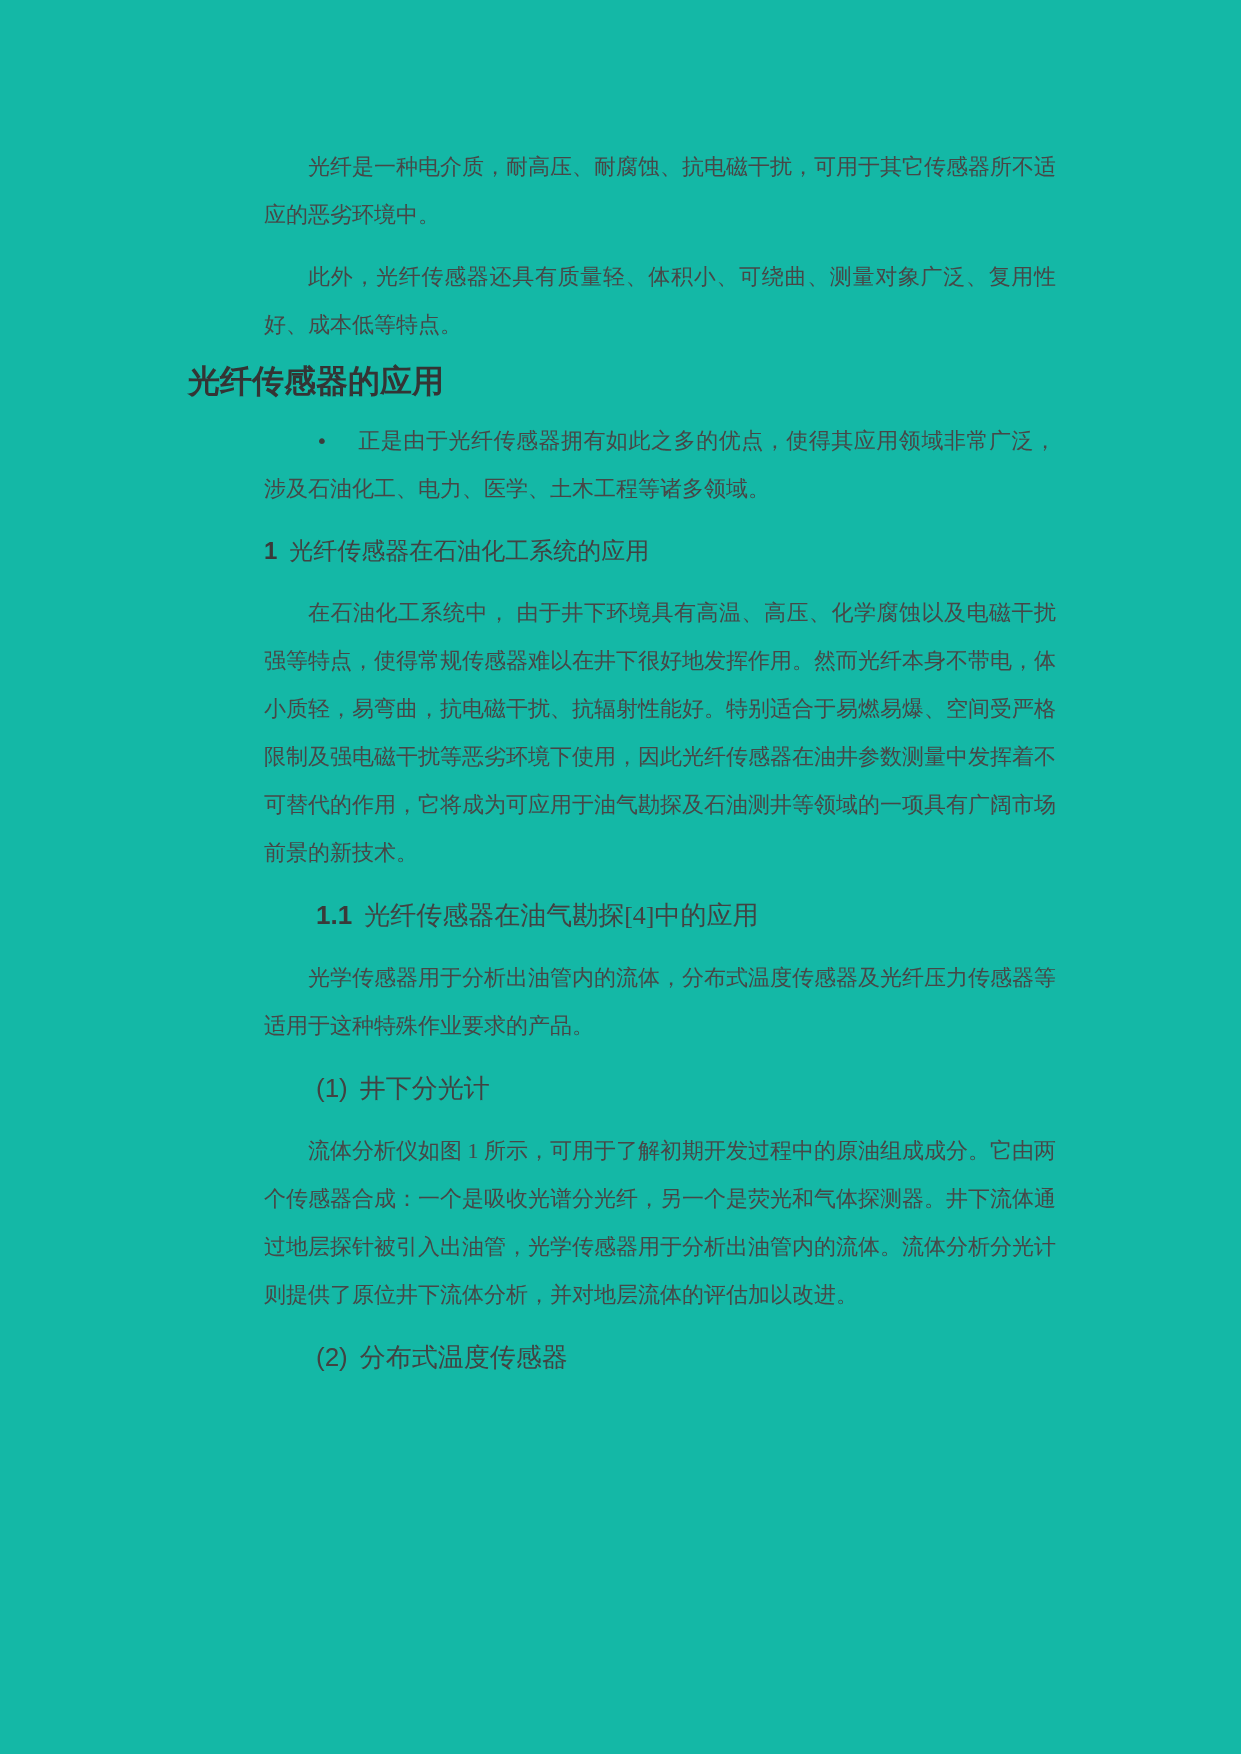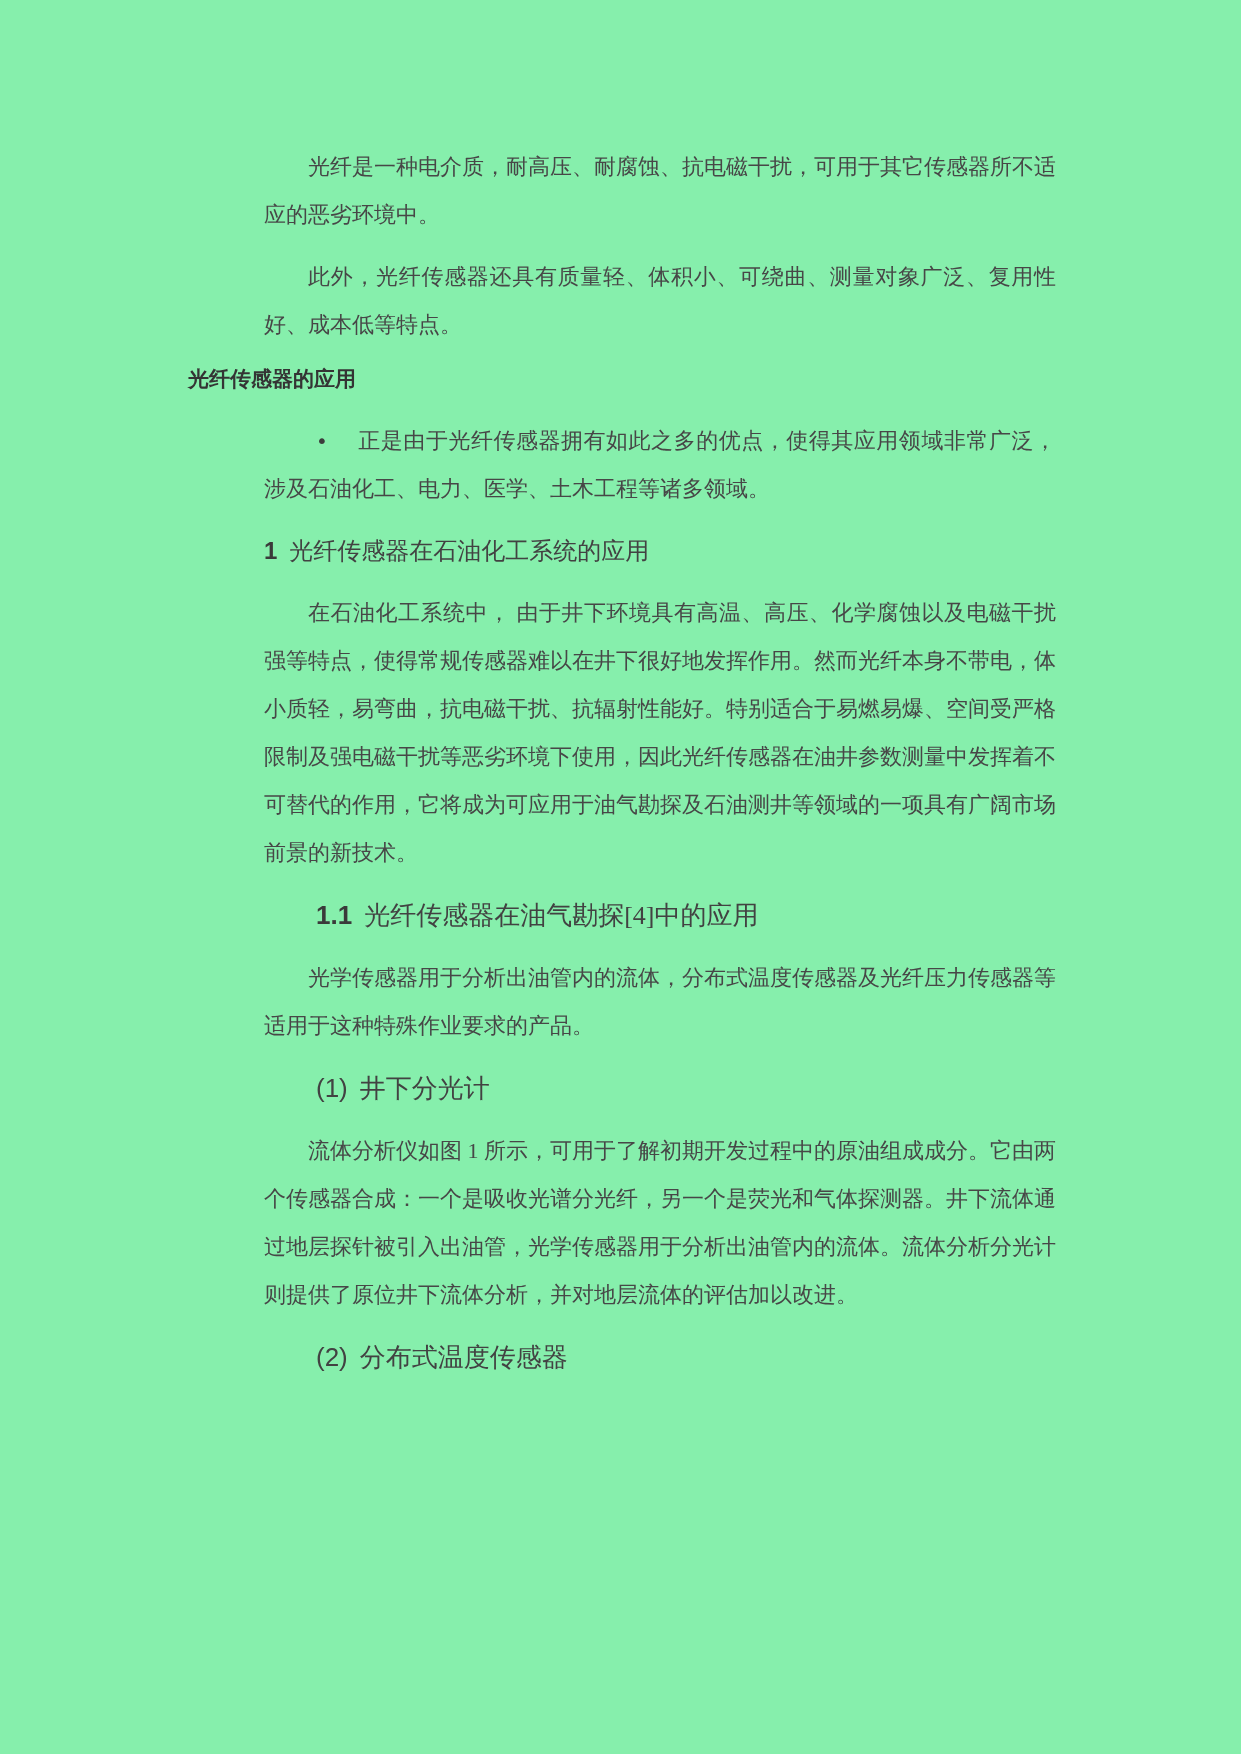--- a/index.html
+++ b/index.html
@@ -4,21 +4,21 @@
 <style>
   html, body {
     margin: 0;
     padding: 0;
     background: #ffffff;
   }
   .page {
     position: relative;
     width: 1241px;
     height: 1754px;
-    background: #86efac;
+    background: #14b8a6;
     overflow: hidden;
     font-family: "Liberation Serif", "DejaVu Serif", serif;
     color: #474747;
   }
   .content {
     position: absolute;
     left: 188px;
     top: 143px;
     width: 872px;
   }
@@ -46,25 +46,25 @@
     display: inline-block;
     text-indent: 0;
     margin-right: 30px;
     font-size: 20px;
     color: #3c3c3c;
     font-family: "DejaVu Sans", sans-serif;
   }
   
   .h-main {
     margin: -10px 0 8px 0;
-    font-size: 21px;
+    font-size: 32px;
     line-height: 56px;
     font-weight: bold;
     color: #343434;
-    font-family: Liberation Mono, monospace;
+    font-family: Liberation Sans, sans-serif;
   }
   
   .h-sec {
     margin: 0 0 14px 76px;
     width: 792px;
     font-size: 24px;
     line-height: 48px;
     color: #424242;
   }
   

